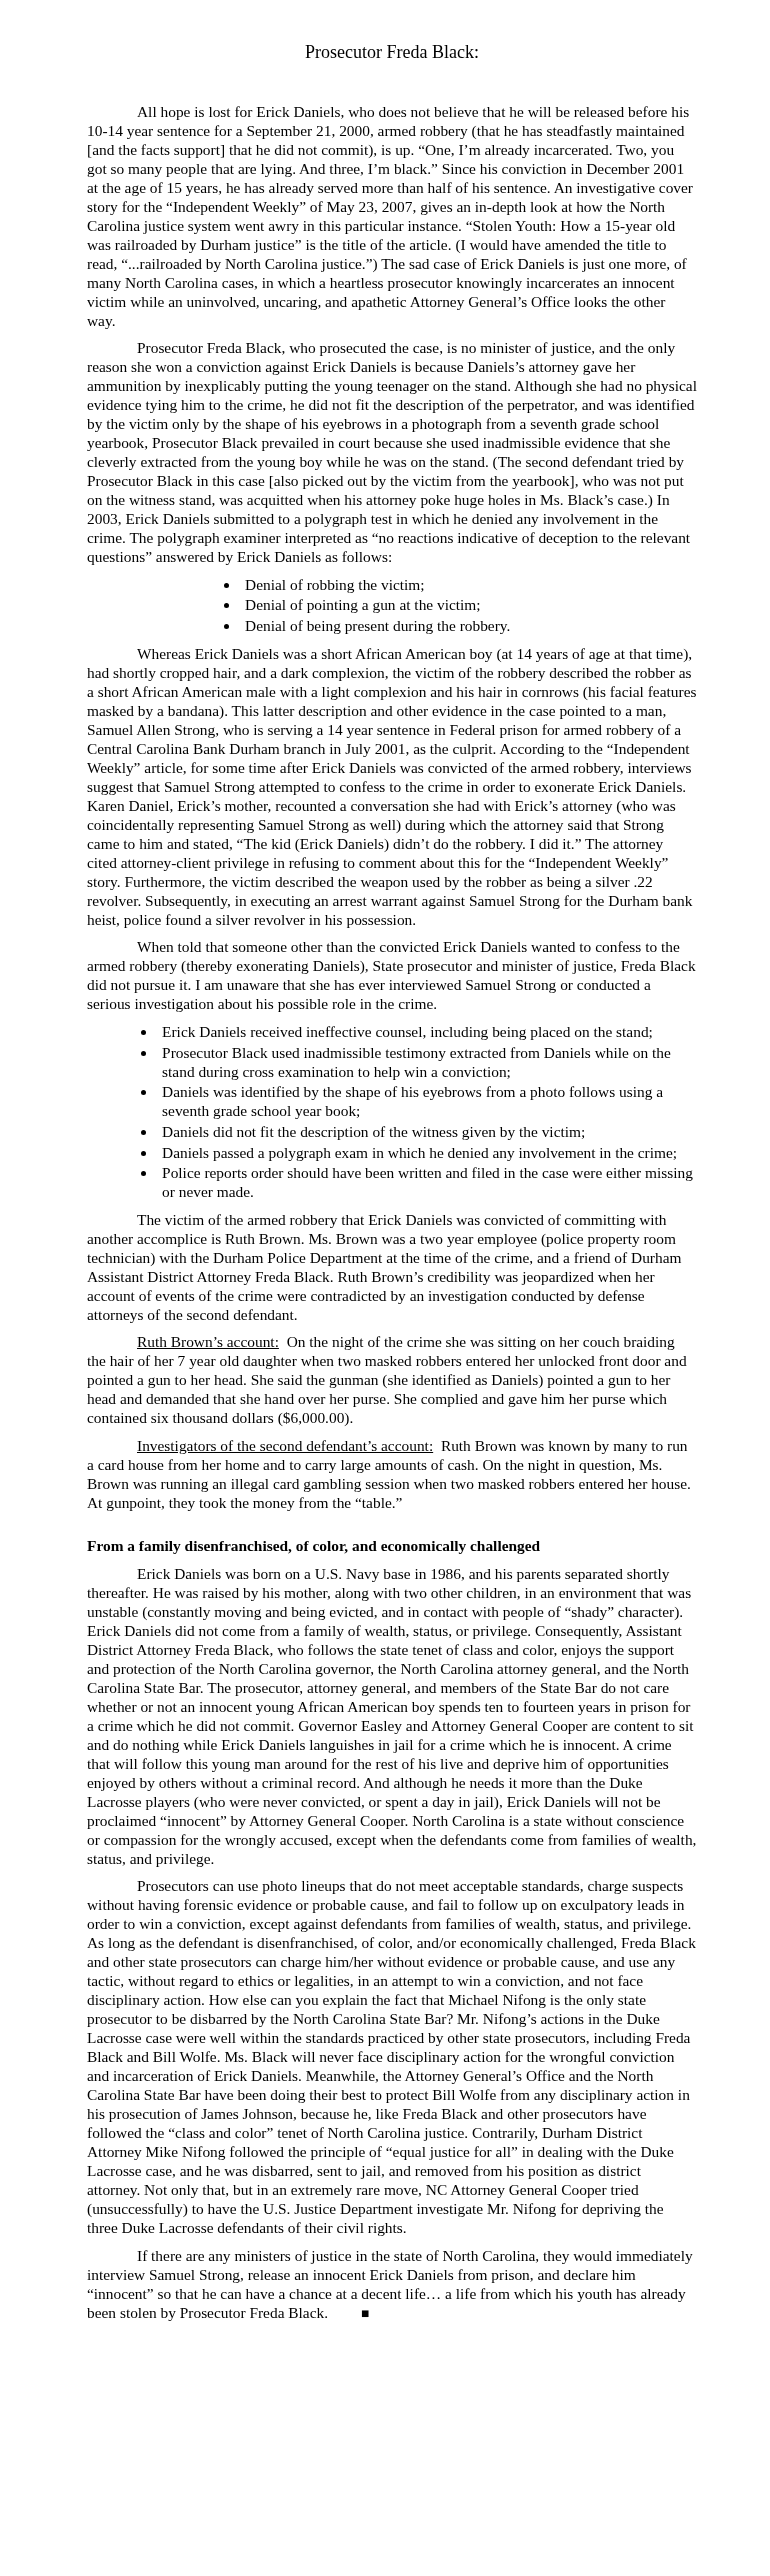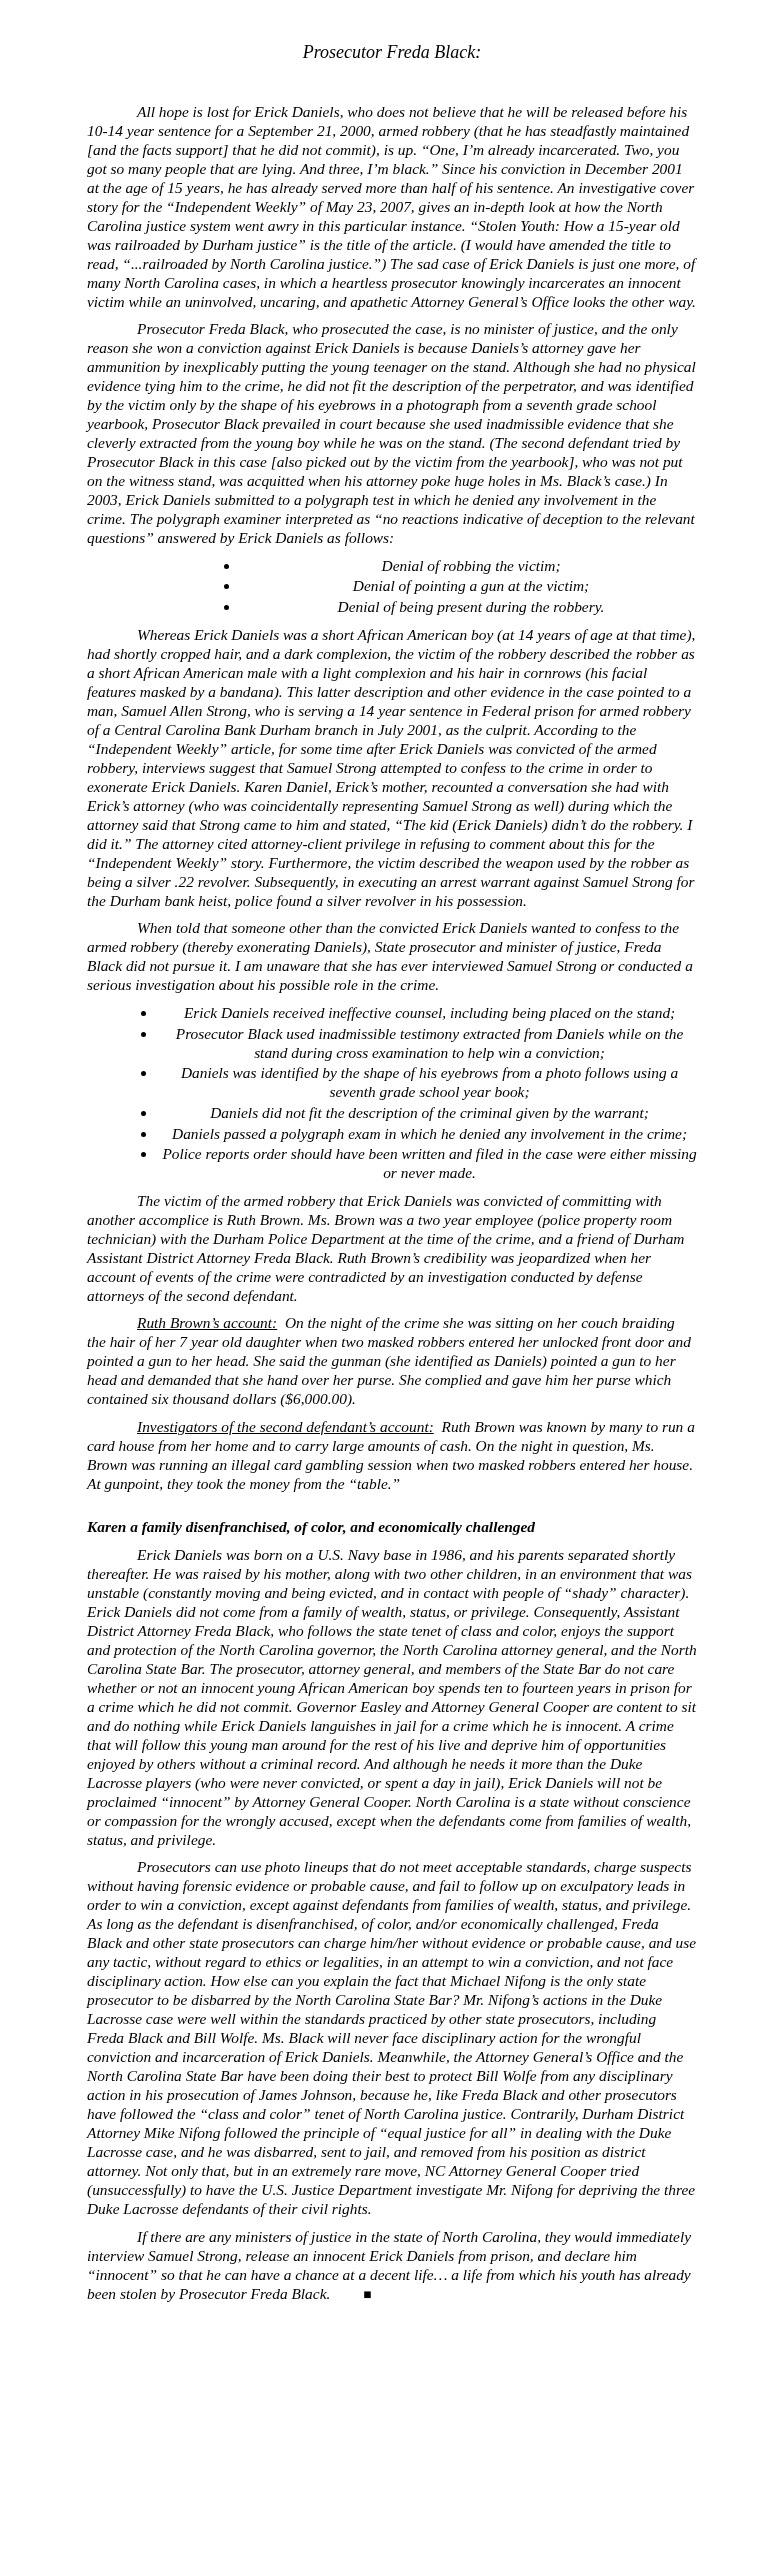--- a/index.html
+++ b/index.html
@@ -9,39 +9,38 @@
     min-height: 2576px;
     box-sizing: border-box;
     margin: 0 auto;
     background: #ffffff;
     color: #000000;
     font-family: "Liberation Serif", "DejaVu Serif", serif;
     font-size: 15.4px;
     line-height: 19px;
     padding: 39px 73px 51px 87px;
     text-align: left;
-    font-style: italic;
   }
   .doc-title {
     text-align: center;
     font-size: 18px;
     line-height: 26.5px;
     margin-bottom: 36px;
   }
   p.para {
     margin: 0 0 8.6px 0;
     text-indent: 50px;
   }
   ul.bullets {
     margin: 0 0 8.6px 0;
     list-style: disc outside;
   }
   ul.bullets-deep   { padding-left: 153px; }
   ul.bullets-shallow{ padding-left: 70px; }
-  ul.bullets li { margin: 1.7px 0; padding-left: 5.1px; text-align: center; }
+  ul.bullets li { margin: 1.7px 0; padding-left: 5.1px; }
   h2.section-heading {
     font-size: 15.4px;
     line-height: 19px;
     font-weight: bold;
     margin: 24px 0 8.6px 0;
   }
   .lead-underline { text-decoration: underline; margin-top: 16px; }
   .endmark {
     margin-left: 33px;
     font-size: 13.7px;
@@ -69,32 +68,32 @@
 
   <p class="para">Whereas Erick Daniels was a short African American boy (at 14 years of age at that time), had shortly cropped hair, and a dark complexion, the victim of the robbery described the robber as a short African American male with a light complexion and his hair in cornrows (his facial features masked by a bandana).  This latter description and other evidence in the case pointed to a man, Samuel Allen Strong, who is serving a 14 year sentence in Federal prison for armed robbery of a Central Carolina Bank Durham branch in July 2001, as the culprit.  According to the “Independent Weekly” article, for some time after Erick Daniels was convicted of the armed robbery, interviews suggest that Samuel Strong attempted to confess to the crime in order to exonerate Erick Daniels.  Karen Daniel, Erick’s mother, recounted a conversation she had with Erick’s attorney (who was coincidentally representing Samuel Strong as well) during which the attorney said that Strong came to him and stated, “The kid (Erick Daniels) didn’t do the robbery.  I did it.”  The attorney cited attorney-client privilege in refusing to comment about this for the “Independent Weekly” story.  Furthermore, the victim described the weapon used by the robber as being a silver .22 revolver.  Subsequently, in executing an arrest warrant against Samuel Strong for the Durham bank heist, police found a silver revolver in his possession.</p>
 
   <p class="para">When told that someone other than the convicted Erick Daniels wanted to confess to the armed robbery (thereby exonerating Daniels), State prosecutor and minister of justice, Freda Black did not pursue it.  I am unaware that she has ever interviewed Samuel Strong or conducted a serious investigation about his possible role in the crime.</p>
 
 
   <ul class="bullets bullets-shallow">
     <li>Erick Daniels received ineffective counsel, including being placed on the stand;</li>
     <li>Prosecutor Black used inadmissible testimony extracted from Daniels while on the stand during cross examination to help win a conviction;</li>
     <li>Daniels was identified by the shape of his eyebrows from a photo follows using a seventh grade school year book;</li>
-    <li>Daniels did not fit the description of the criminal given by the warrant;</li>
+    <li>Daniels did not fit the description of the witness given by the victim;</li>
     <li>Daniels passed a polygraph exam in which he denied any involvement in the crime;</li>
     <li>Police reports order should have been written and filed in the case were either missing or never made.</li>
   </ul>
 
   <p class="para">The victim of the armed robbery that Erick Daniels was convicted of committing with another accomplice is Ruth Brown.  Ms. Brown was a two year employee (police property room technician) with the Durham Police Department at the time of the crime, and a friend of Durham Assistant District Attorney Freda Black.  Ruth Brown’s credibility was jeopardized when her account of events of the crime were contradicted by an investigation conducted by defense attorneys of the second defendant.</p>
 
   <p class="para"><span class="lead-underline">Ruth Brown’s account:</span>&nbsp; <span>On the night of the crime she was sitting on her couch braiding the hair of her 7 year old daughter when two masked robbers entered her unlocked front door and pointed a gun to her head.  She said the gunman (she identified as Daniels) pointed a gun to her head and demanded that she hand over her purse.  She complied and gave him her purse which contained six thousand dollars ($6,000.00).</span></p>
 
   <p class="para"><span class="lead-underline">Investigators of the second defendant’s account:</span>&nbsp; <span>Ruth Brown was known by many to run a card house from her home and to carry large amounts of cash.   On the night in question, Ms. Brown was running an illegal card gambling session when two masked robbers entered her house.  At gunpoint, they took the money from the “table.”</span></p>
 
-  <h2 class="section-heading">Karen a family disenfranchised, of color, and economically challenged</h2>
+  <h2 class="section-heading">From a family disenfranchised, of color, and economically challenged</h2>
 
   <p class="para">Erick Daniels was born on a U.S. Navy base in 1986, and his parents separated shortly thereafter.  He was raised by his mother, along with two other children, in an environment that was unstable (constantly moving and being evicted, and in contact with people of “shady” character).  Erick Daniels did not come from a family of wealth, status, or privilege.  Consequently, Assistant District Attorney Freda Black, who follows the state tenet of class and color, enjoys the support and protection of the North Carolina governor, the North Carolina attorney general, and the North Carolina State Bar.  The prosecutor, attorney general, and members of the State Bar do not care whether or not an innocent young African American boy spends ten to fourteen years in prison for a crime which he did not commit.  Governor Easley and Attorney General Cooper are content to sit and do nothing while Erick Daniels languishes in jail for a crime which he is innocent.  A crime that will follow this young man around for the rest of his live and deprive him of opportunities enjoyed by others without a criminal record.  And although he needs it more than the Duke Lacrosse players (who were never convicted, or spent a day in jail), Erick Daniels will not be proclaimed “innocent” by Attorney General Cooper.  North Carolina is a state without conscience or compassion for the wrongly accused, except when the defendants come from families of wealth, status, and privilege.</p>
 
   <p class="para">Prosecutors can use photo lineups that do not meet acceptable standards, charge suspects without having forensic evidence or probable cause, and fail to follow up on exculpatory leads in order to win a conviction, except against defendants from families of wealth, status, and privilege.  As long as the defendant is disenfranchised, of color, and/or economically challenged, Freda Black and other state prosecutors can charge him/her without evidence or probable cause, and use any tactic, without regard to ethics or legalities, in an attempt to win a conviction, and not face disciplinary action.  How else can you explain the fact that Michael Nifong is the only state prosecutor to be disbarred by the North Carolina State Bar?  Mr. Nifong’s actions in the Duke Lacrosse case were well within the standards practiced by other state prosecutors, including Freda Black and Bill Wolfe.  Ms. Black will never face disciplinary action for the wrongful conviction and incarceration of Erick Daniels.  Meanwhile, the Attorney General’s Office and the North Carolina State Bar have been doing their best to protect Bill Wolfe from any disciplinary action in his prosecution of James Johnson, because he, like Freda Black and other prosecutors have followed the “class and color” tenet of North Carolina justice.  Contrarily, Durham District Attorney Mike Nifong followed the principle of “equal justice for all” in dealing with the Duke Lacrosse case, and he was disbarred, sent to jail, and removed from his position as district attorney.  Not only that, but in an extremely rare move, NC Attorney General Cooper tried (unsuccessfully) to have the U.S. Justice Department investigate Mr. Nifong for depriving the three Duke Lacrosse defendants of their civil rights.</p>
 
   <p class="para"><span>If there are any ministers of justice in the state of North Carolina, they would immediately interview Samuel Strong, release an innocent Erick Daniels from prison, and declare him “innocent” so that he can have a chance at a decent life… a life from which his youth has already been stolen by Prosecutor Freda Black.</span><span class="endmark">■</span></p>
 
 </div>
 
 

